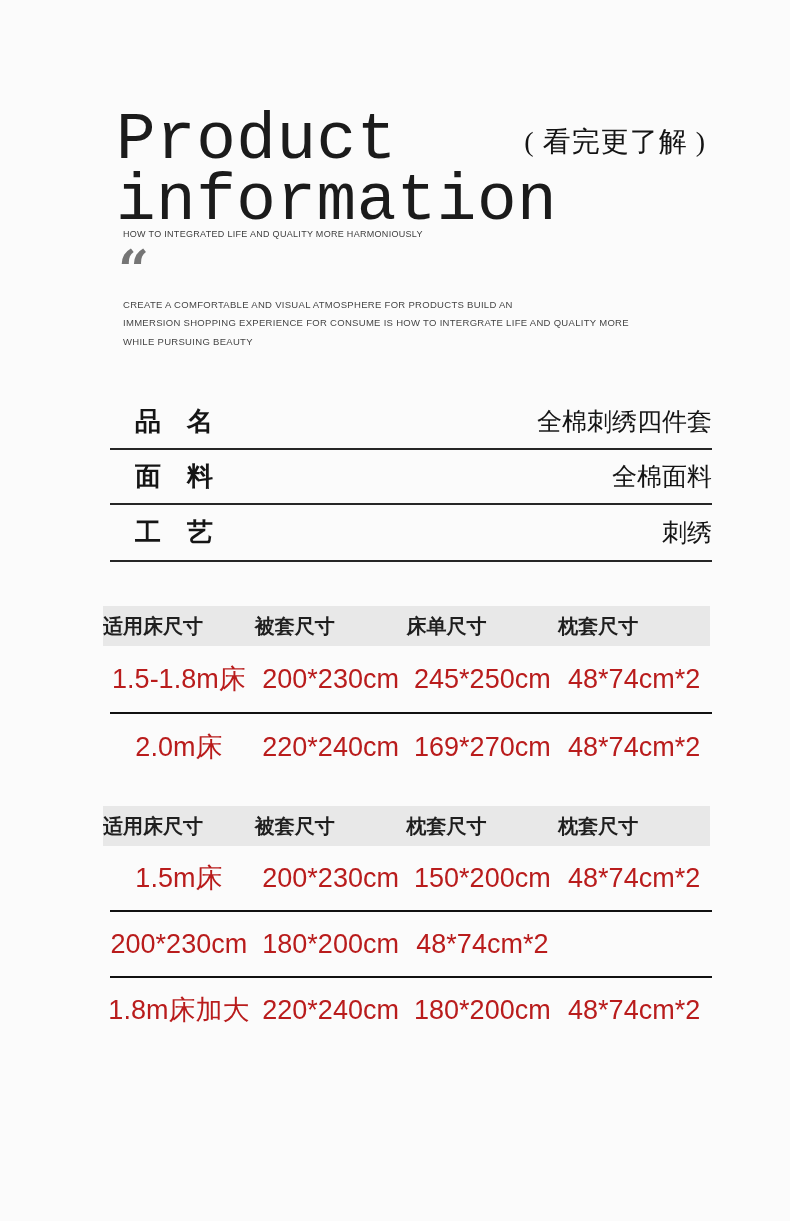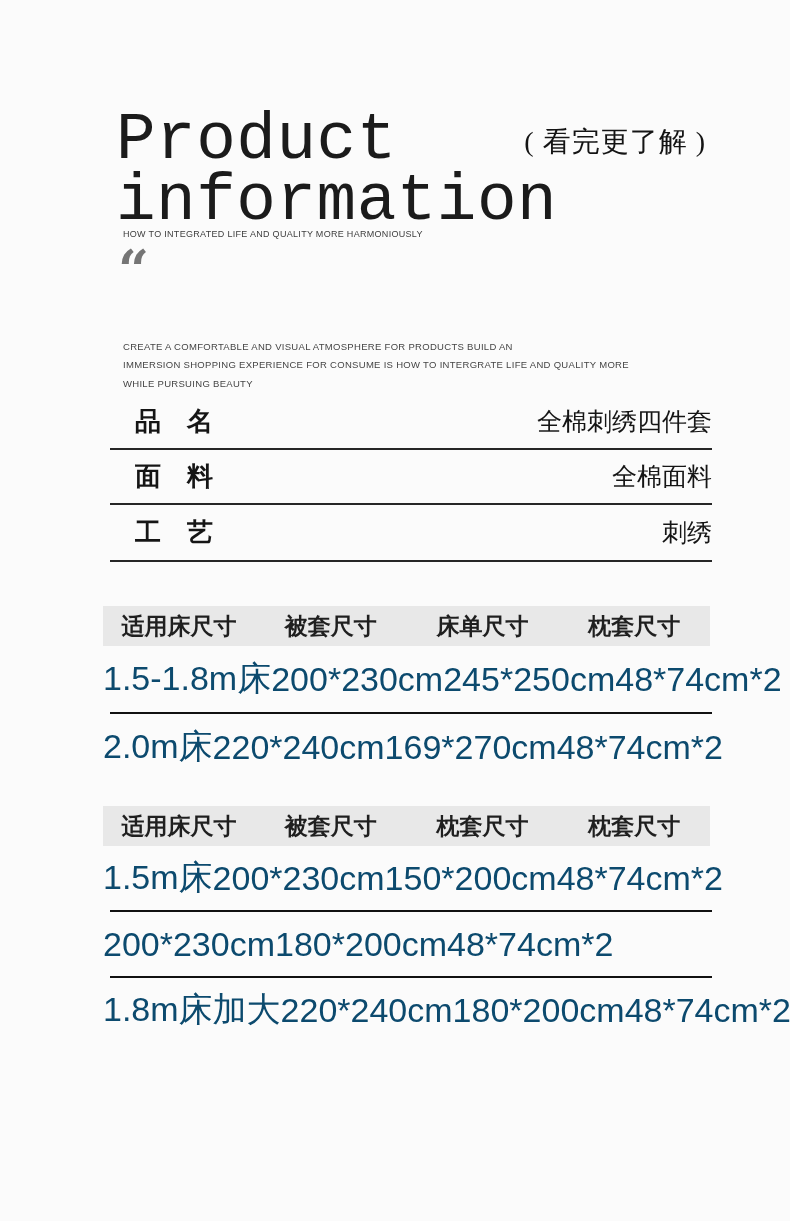--- a/index.html
+++ b/index.html
@@ -29,21 +29,20 @@
   
   .quote-mark {
     position:absolute; left:118px; top:248px;
     font-family:"DejaVu Serif", serif; font-weight:bold;
     font-size:54px; line-height:44px; color:#757575;
   }
   .quote-lines {
     position:absolute; left:123px; top:296px;
     font-size:9.5px; line-height:18.4px; letter-spacing:0.3px; color:#454545;
     white-space:nowrap;
-    margin-top:42px;
   }
 
   
   .spec-list { position:absolute; left:110px; top:395px; width:602px; }
   .spec-row {
     box-sizing:border-box; height:55px;
     border-bottom:2px solid #262626;
     display:flex; align-items:center; justify-content:space-between;
   }
   .spec-row:last-child { height:57px; }
@@ -54,26 +53,26 @@
   .spec-value { font-size:25px; color:#151515; }
 
   
   .size-table { position:absolute; left:103px; width:607px; }
   .size-table.first  { top:606px; }
   .size-table.second { top:806px; }
   .t-head {
     height:40px; background:#e8e8e8;
     display:grid; grid-template-columns:repeat(4,1fr); align-items:center;
   }
-  .t-hcell { text-align:center; font-size:23px; font-weight:bold; color:#1f1f1f; white-space:nowrap; }
+  .t-hcell { font-size:20px; font-weight:bold; color:#1f1f1f; white-space:nowrap; }
   .t-row {
     height:66px; display:grid; grid-template-columns:repeat(4,1fr); align-items:center;
   }
   .size-table.second .t-row { height:64px; }
-  .t-cell { text-align:center; font-size:34px; color:#0c4a6e; white-space:nowrap; }
+  .t-cell { text-align:center; font-size:27px; color:#b91c1c; white-space:nowrap; }
   .row-sep { height:2px; width:602px; margin-left:7px; background:#111; }
 </style>
 </head>
 <body>
 
 <div class="page">
 
   <h1 class="title">
     <span>Product</span>
     <span>information</span>

